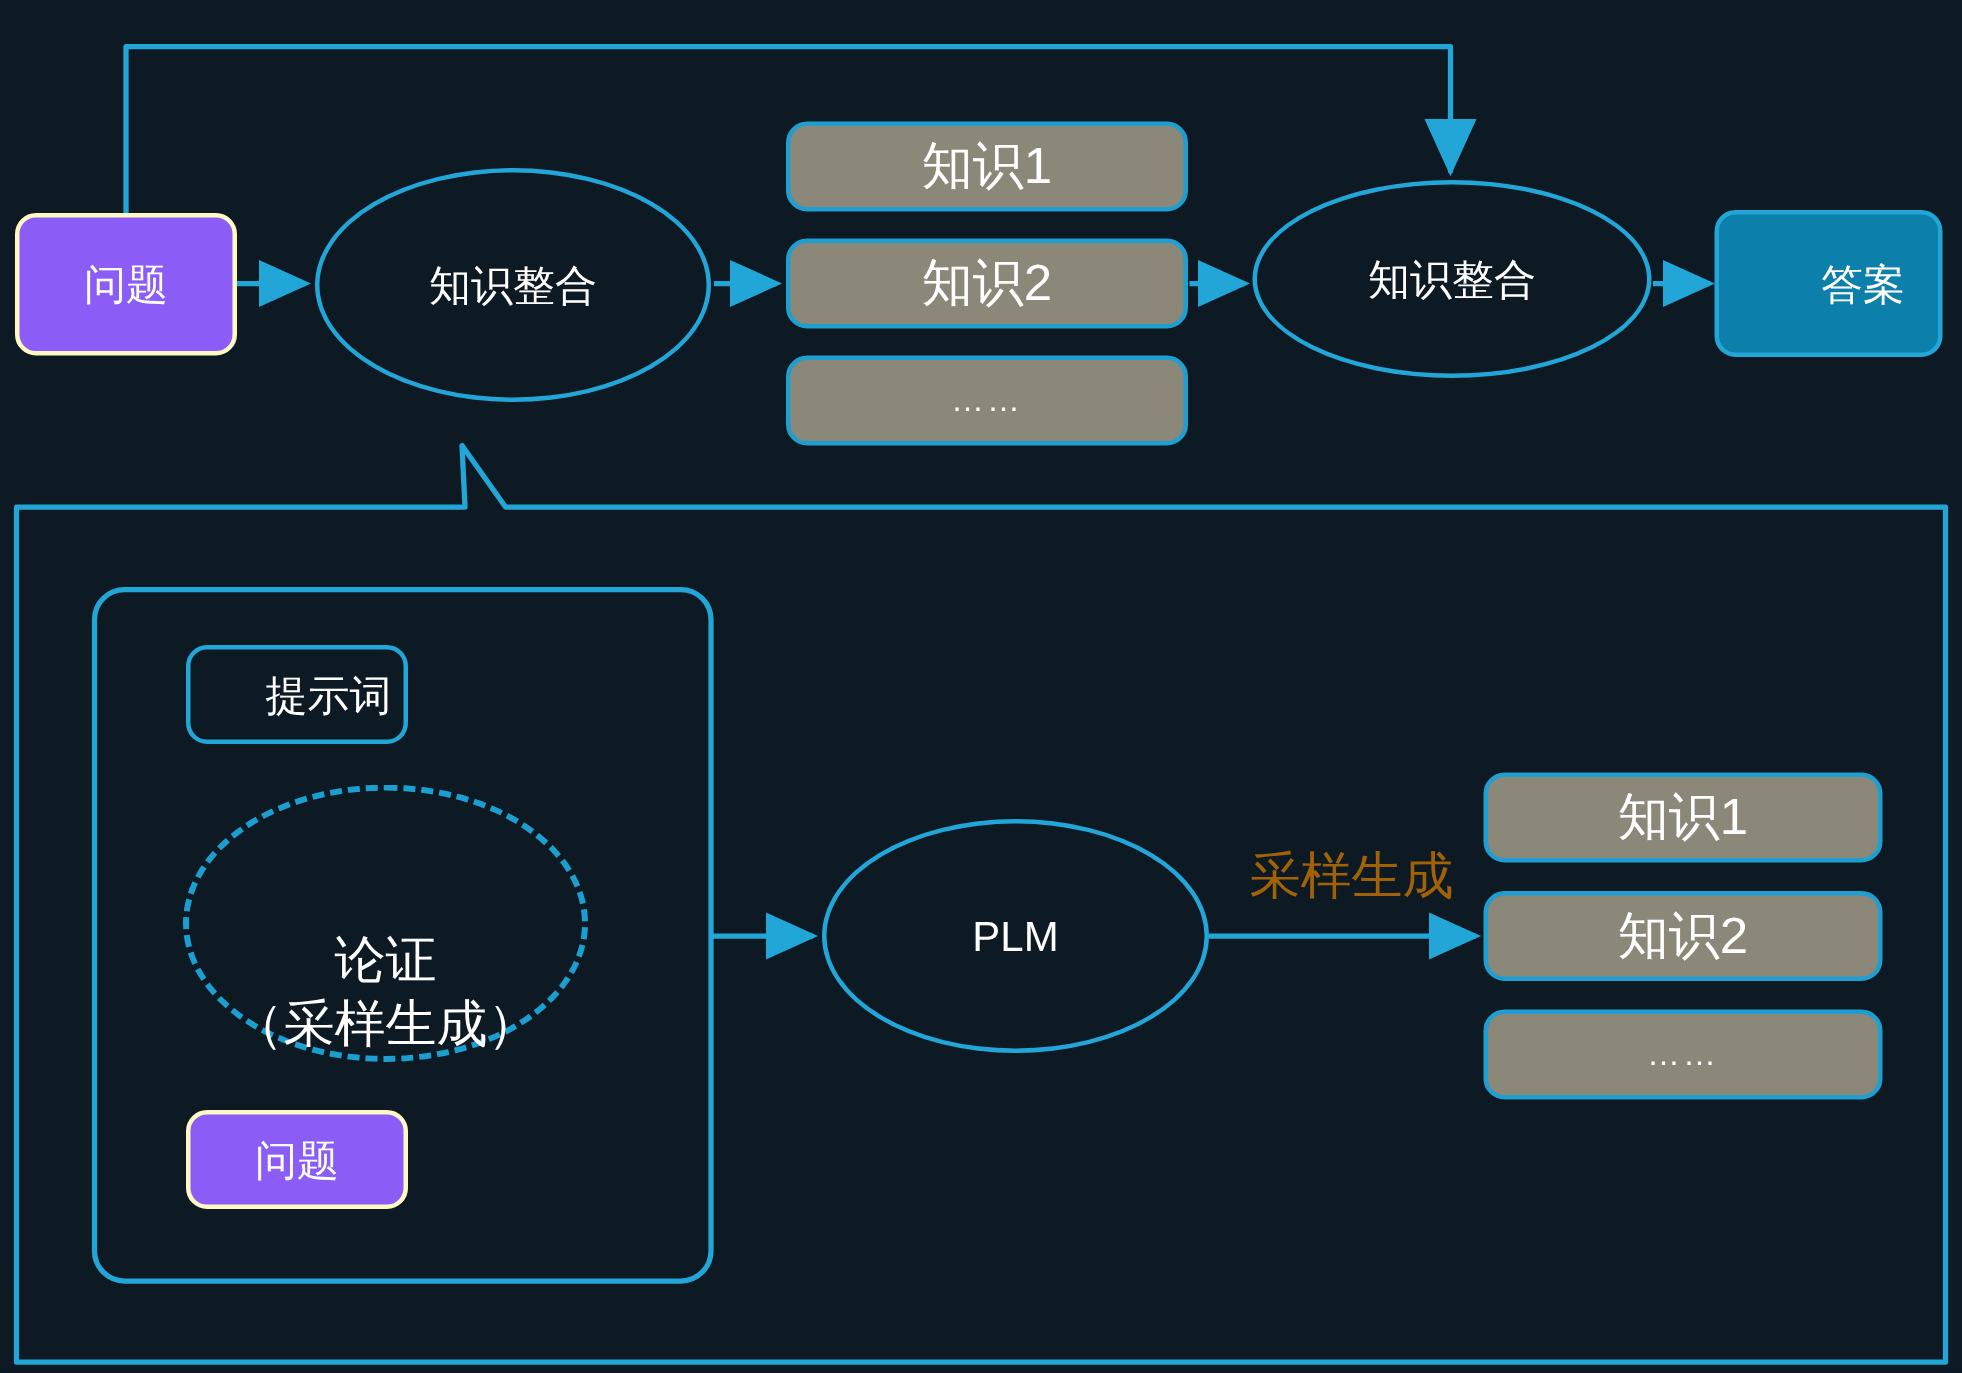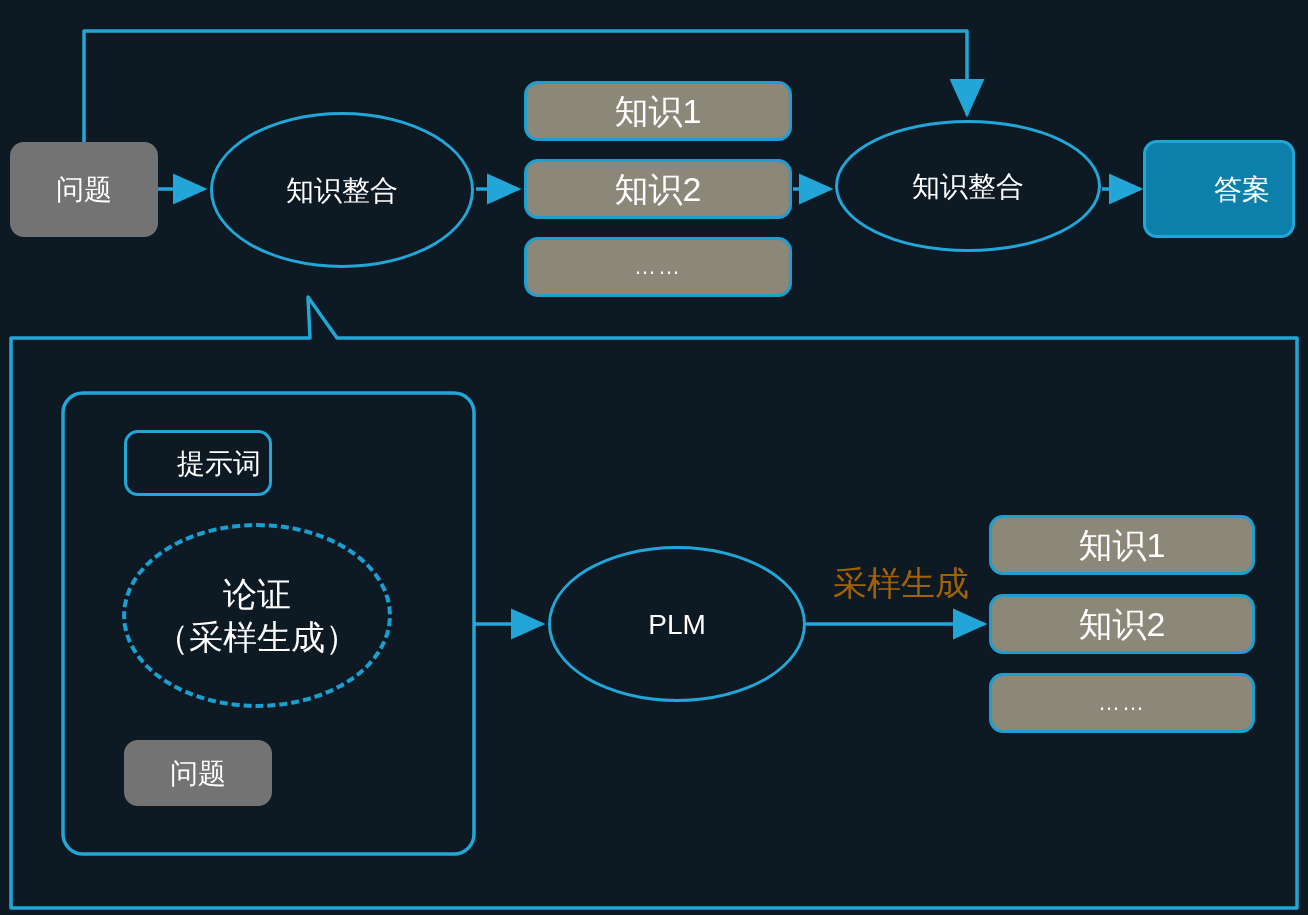--- a/index.html
+++ b/index.html
@@ -28,22 +28,22 @@
     display: flex;
     align-items: center;
     justify-content: center;
     box-sizing: border-box;
     color: #ffffff;
     text-align: center;
     line-height: 1.25;
     z-index: 5;
   }
   .n-rect-orange {
-    background: #737373;
-    border: 3px solid #737373;
+    background: #8b5cf6;
+    border: 3px solid #fef9c3;
     border-radius: 14px;
   }
   .n-rect-blue {
     background: #0d7fab;
     border: 3px solid #22a6d8;
     border-radius: 14px;
   }
   .n-rect-khaki {
     background: #8b8779;
     border: 3px solid #1e9fd0;
@@ -57,20 +57,21 @@
   }
   .n-ellipse {
     background: transparent;
     border: 3px solid #22a6d8;
     border-radius: 50%;
   }
   .n-ellipse-dashed {
     background: transparent;
     border: 4px dashed #1b9fd1;
     border-radius: 50%;
+    justify-content: flex-end;
   }
   .edge-label {
     position: absolute;
     color: #a16207;
     z-index: 6;
     white-space: nowrap;
   }
   .fs-28 { font-size: 28px; }
   .fs-26 { font-size: 34px; }
   .fs-22 { font-size: 22px; }

